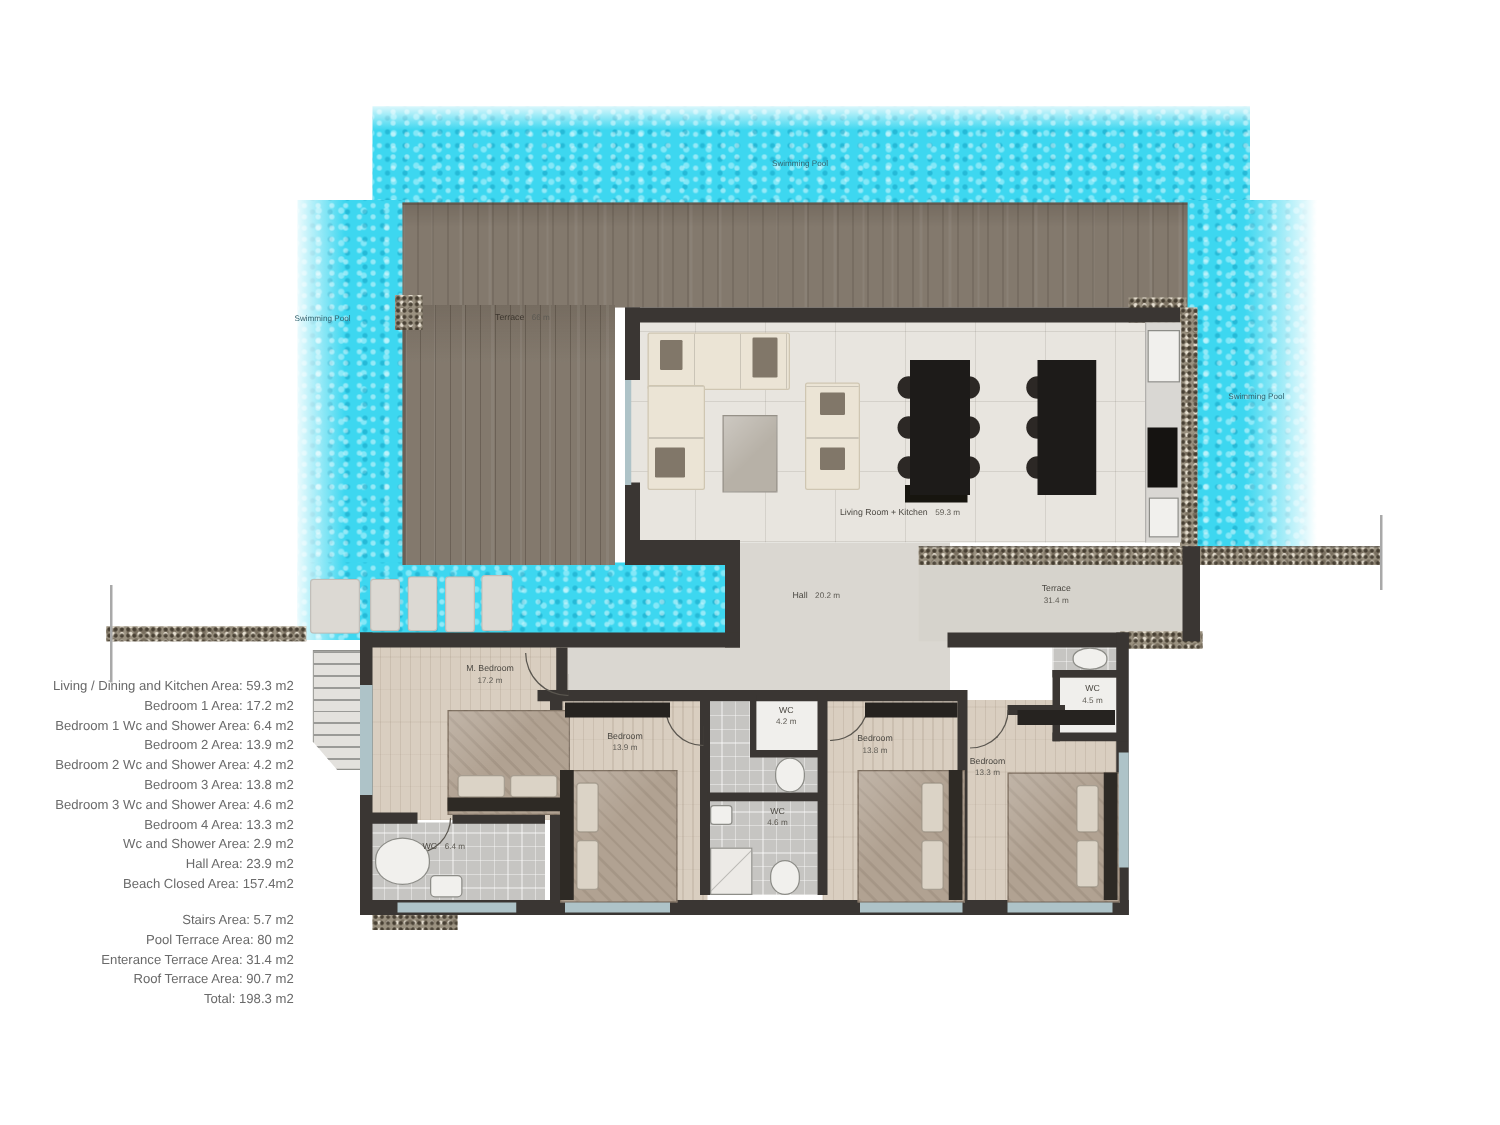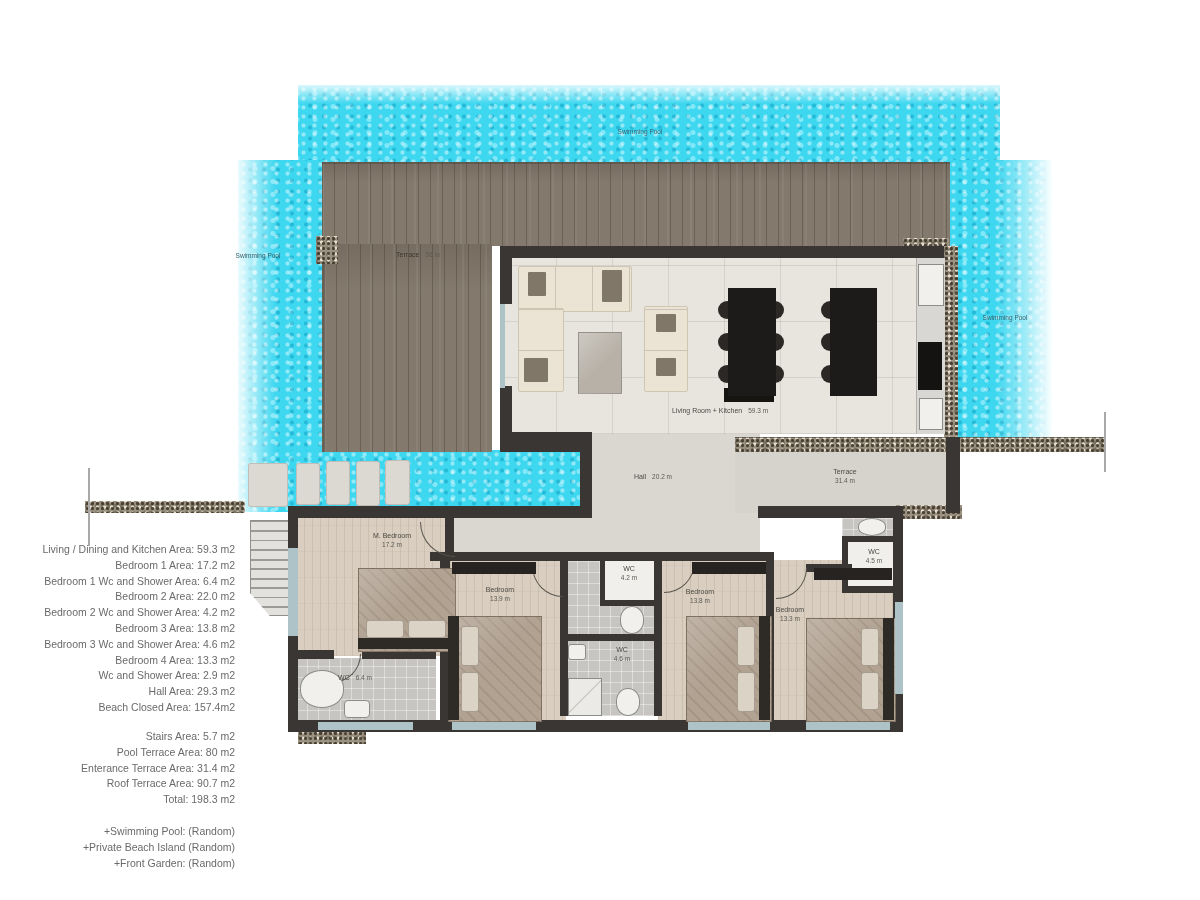--- a/index.html
+++ b/index.html
@@ -289,35 +289,30 @@
       <span class="ar">4.5 m</span>
   </div>
   <div class="abs inline-lbl" style="left:320px;top:674px;width:70px">
     <span>WC</span><span class="ar">6.4 m</span>
   </div>
 
   <div class="abs legend" style="left:30px;top:542px">
       <div class="legend-line">Living / Dining and Kitchen Area: 59.3 m2</div>
       <div class="legend-line">Bedroom 1 Area: 17.2 m2</div>
       <div class="legend-line">Bedroom 1 Wc and Shower Area: 6.4 m2</div>
-      <div class="legend-line">Bedroom 2 Area: 22.0 m2</div>
+      <div class="legend-line">Bedroom 2 Area: 13.9 m2</div>
       <div class="legend-line">Bedroom 2 Wc and Shower Area: 4.2 m2</div>
       <div class="legend-line">Bedroom 3 Area: 13.8 m2</div>
       <div class="legend-line">Bedroom 3 Wc and Shower Area: 4.6 m2</div>
       <div class="legend-line">Bedroom 4 Area: 13.3 m2</div>
       <div class="legend-line">Wc and Shower Area: 2.9 m2</div>
-      <div class="legend-line">Hall Area: 29.3 m2</div>
+      <div class="legend-line">Hall Area: 23.9 m2</div>
       <div class="legend-line">Beach Closed Area: 157.4m2</div>
     </div>
   <div class="abs legend" style="left:30px;top:729px">
       <div class="legend-line">Stairs Area: 5.7 m2</div>
       <div class="legend-line">Pool Terrace Area: 80 m2</div>
       <div class="legend-line">Enterance Terrace Area: 31.4 m2</div>
       <div class="legend-line">Roof Terrace Area: 90.7 m2</div>
       <div class="legend-line">Total: 198.3 m2</div>
     </div>
-  <div class="abs legend" style="left:30px;top:824px">
-      <div class="legend-line">+Swimming Pool: (Random)</div>
-      <div class="legend-line">+Private Beach Island (Random)</div>
-      <div class="legend-line">+Front Garden: (Random)</div>
-    </div>
 
 </div>
 
 </body></html>

